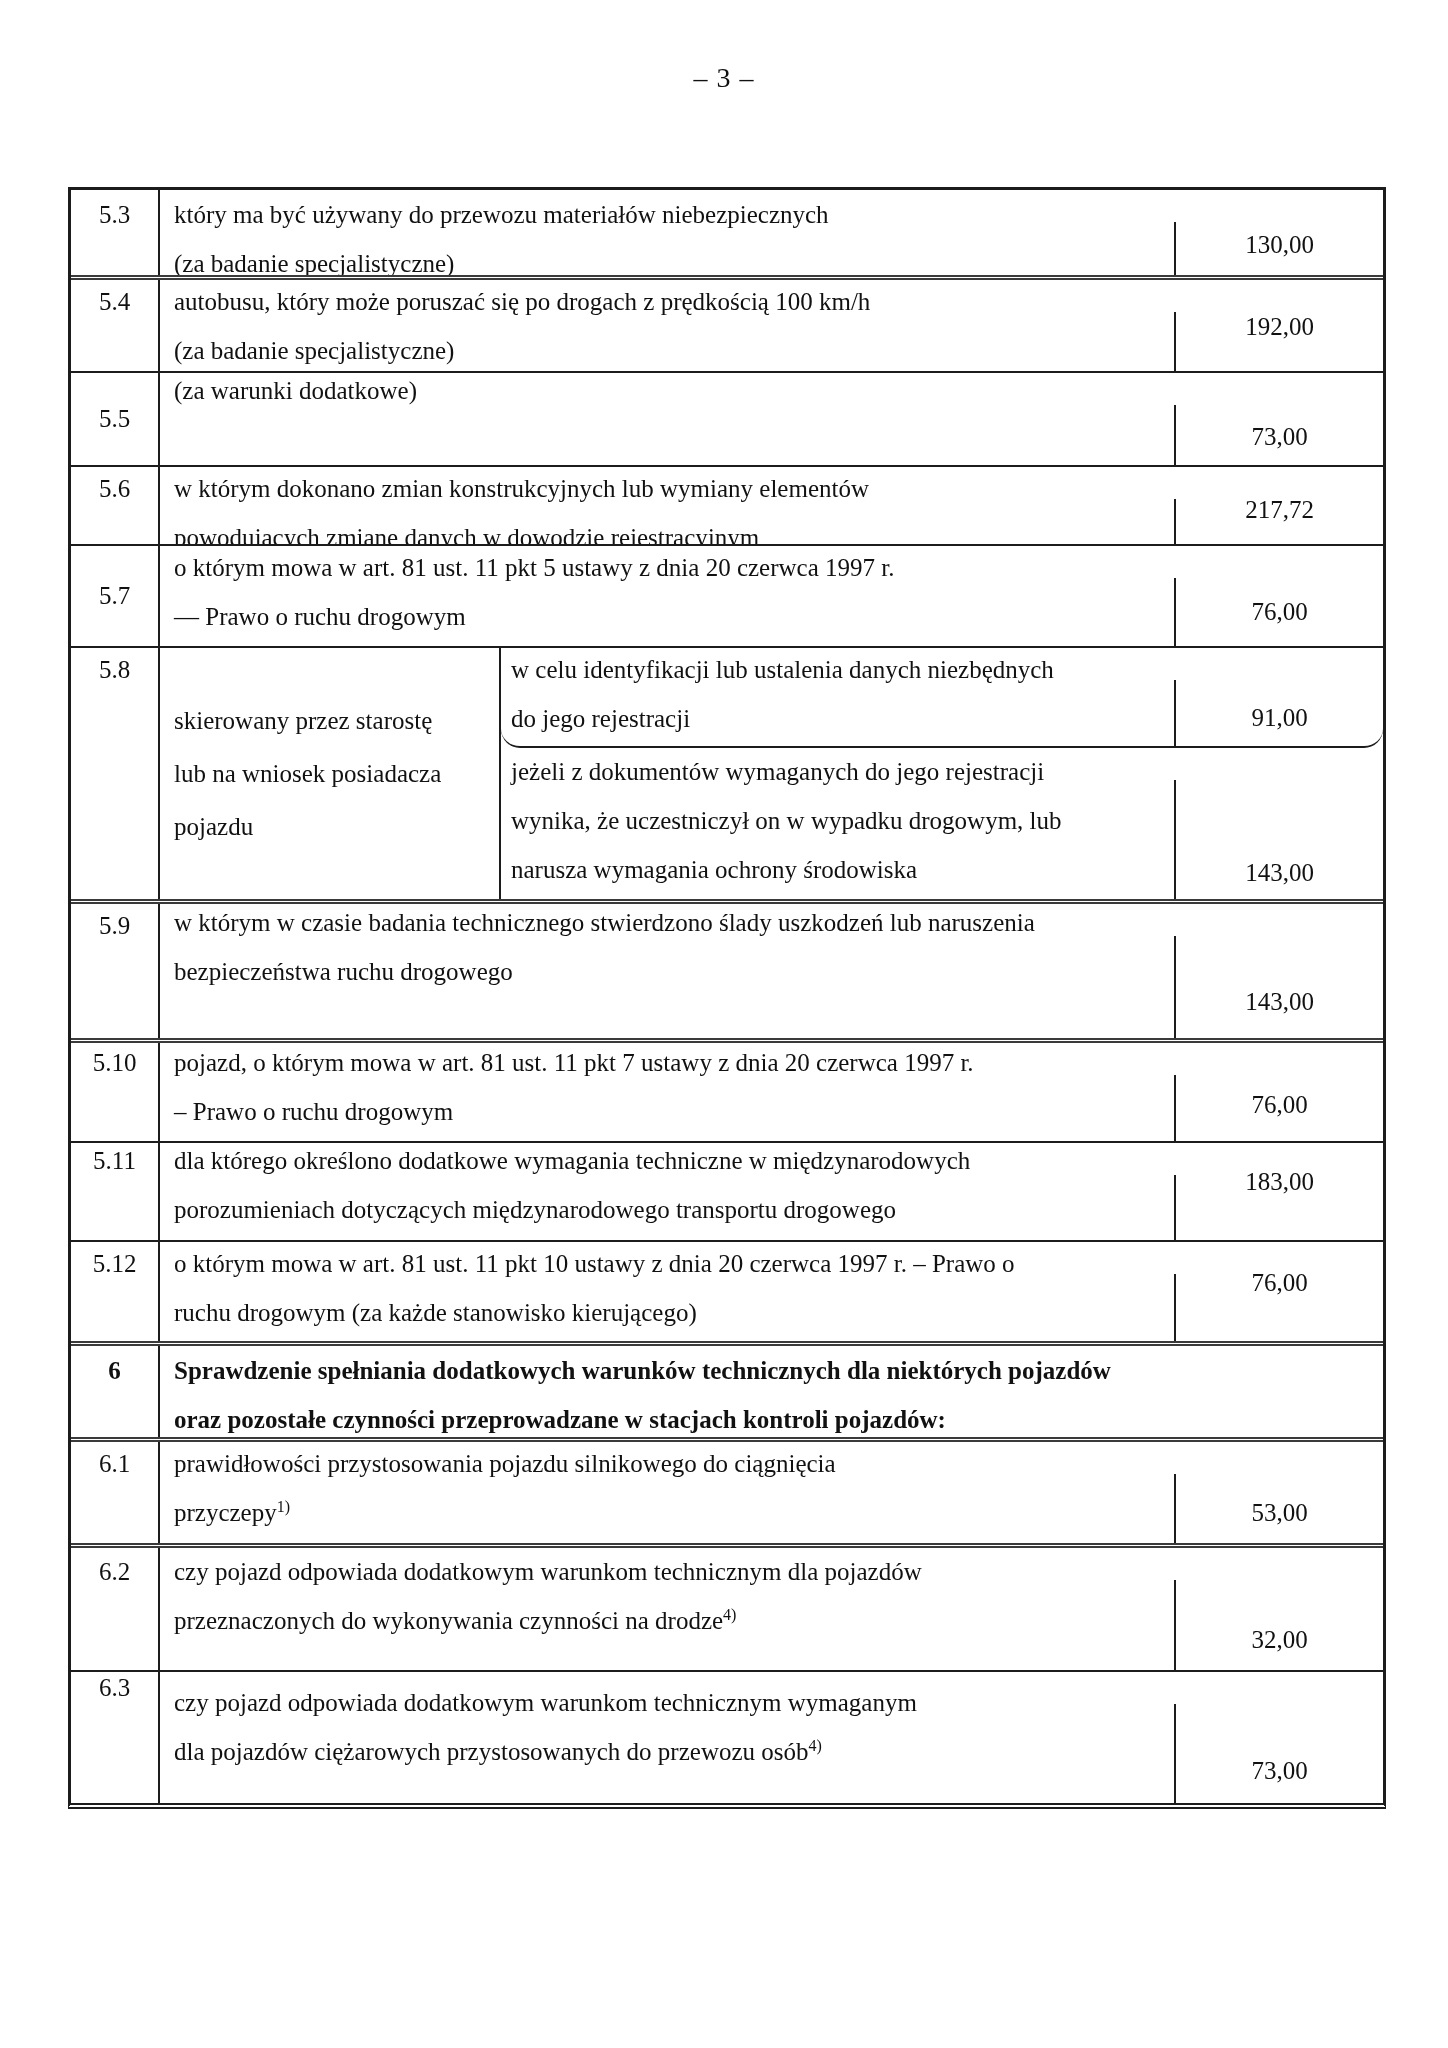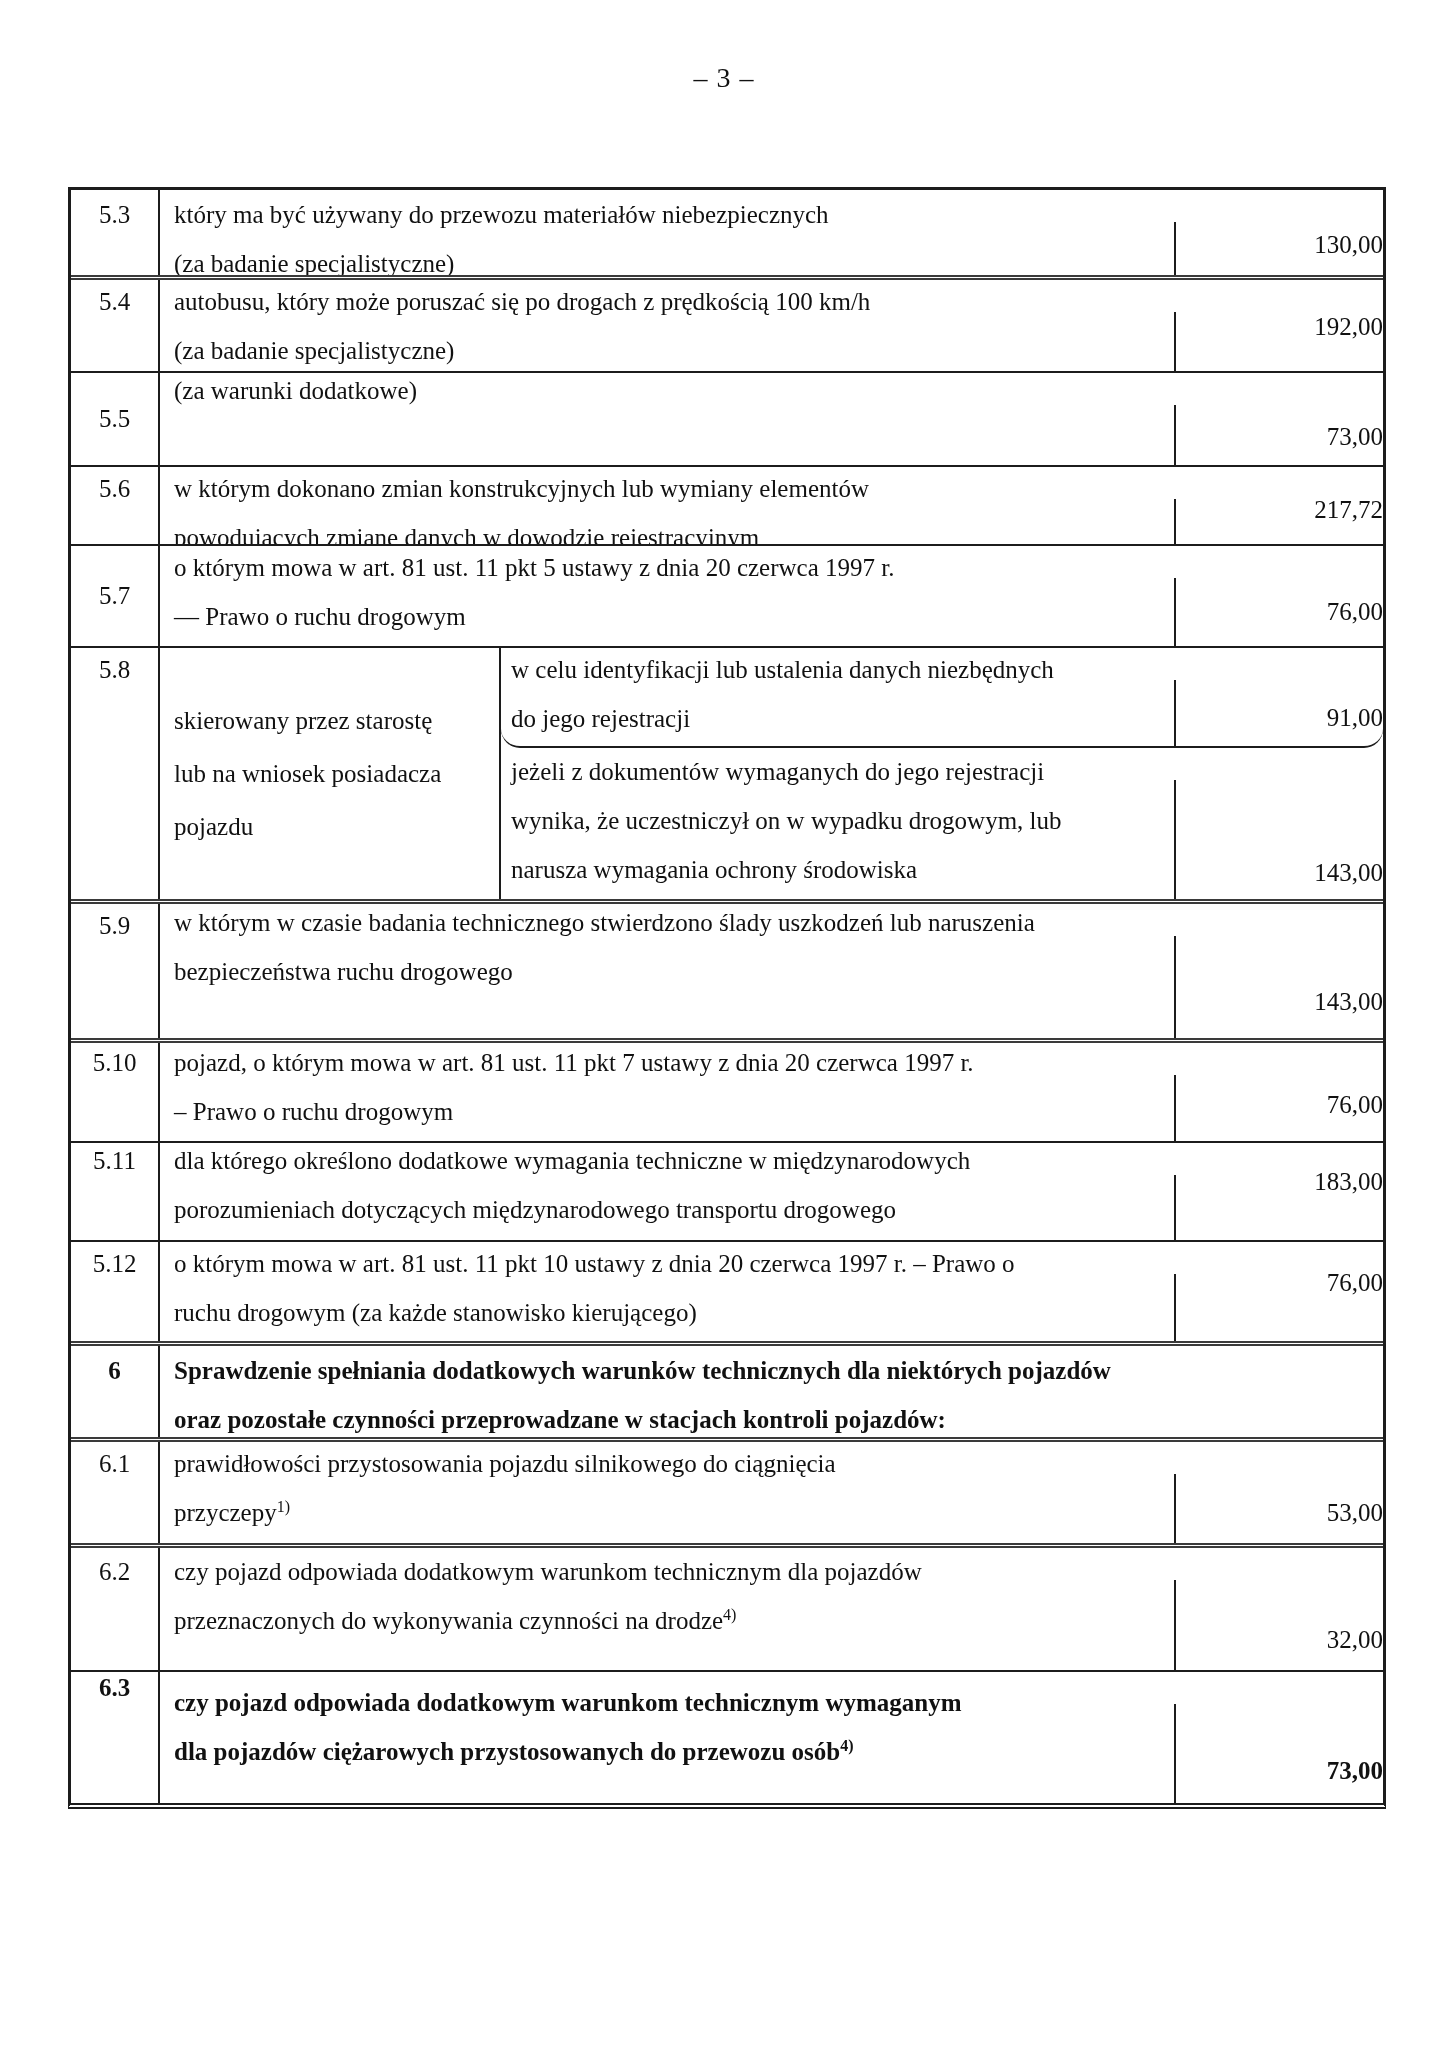--- a/index.html
+++ b/index.html
@@ -22,38 +22,38 @@
     left: 68px; top: 187px;
     width: 1318px;
     border-left: 3px solid #1c1c1c;
     border-right: 3px solid #1c1c1c;
     border-top: 3px solid #1c1c1c;
     border-bottom: 6px double #1c1c1c;
     font-size: 25px;
   }
   .row { display: flex; border-bottom: 2px solid #1c1c1c; }
   .row.b-thick { border-bottom: 5px double #3a3a3a; }
-  .row:last-child { border-bottom: none; font-weight: bold; }
+  .row:last-child { border-bottom: none; }
   .col-no {
     width: 89px; flex: 0 0 89px;
     border-right: 2px solid #1c1c1c;
     display: flex; justify-content: center;
     align-items: flex-start; padding-top: 8px;
     line-height: 28px;
   }
   .col-no.no-center { align-items: center; padding-top: 0; }
   .col-no.bold { font-weight: bold; }
   .col-desc { flex: 1 1 auto; padding: 8px 0 0 14px; overflow: hidden; }
   .line { line-height: 28px; white-space: nowrap; }
   .line + .line { margin-top: 21px; }
   .line sup { font-size: 16px; line-height: 0; vertical-align: super; }
   .col-price {
     width: 209px; flex: 0 0 209px;
     border-left: 2px solid #1c1c1c;
-    display: flex; justify-content: flex-end; align-items: flex-end;
+    display: flex; justify-content: center; align-items: flex-end;
     line-height: 28px;
     margin-top: 32px;
   }
   .bold-header { font-weight: bold; }
   
   .col-shared {
     width: 341px; flex: 0 0 341px;
     border-right: 2px solid #1c1c1c;
     display: flex; flex-direction: column; justify-content: center;
     padding-left: 14px;

